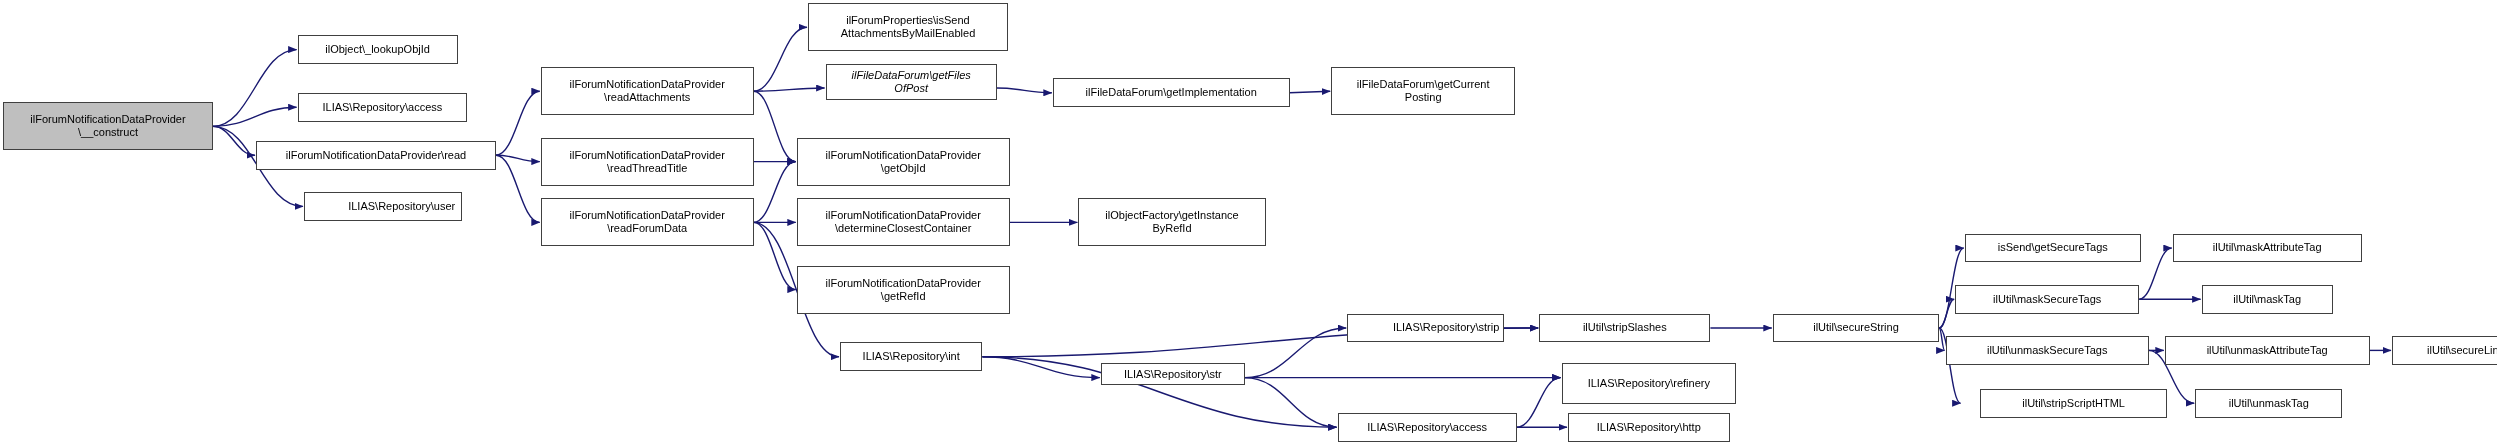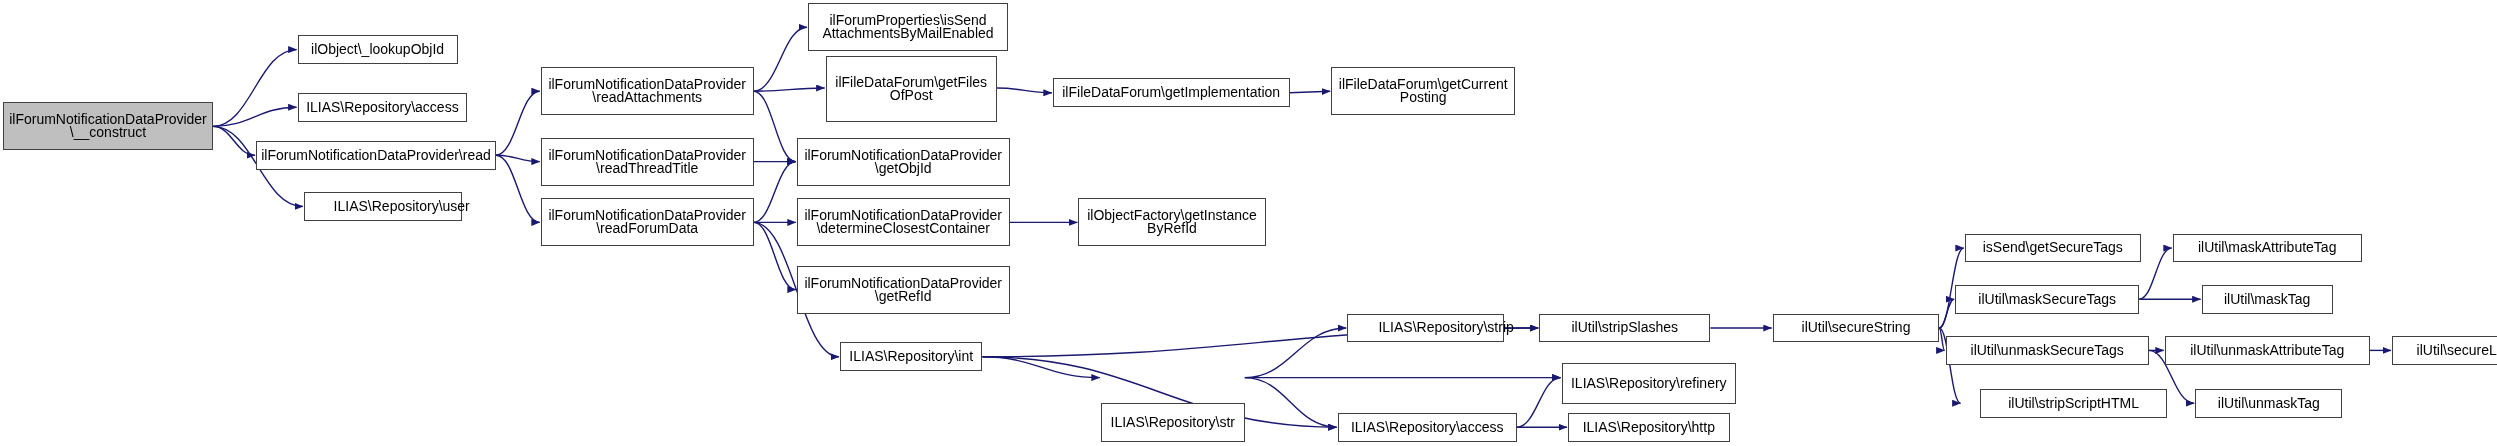--- a/index.html
+++ b/index.html
@@ -1,20 +1,20 @@
 <!DOCTYPE html>
 <html><head>
 <meta charset="utf-8">
 <style>
   html,body{margin:0;padding:0;background:#ffffff;}
   #canvas{position:relative;width:2497px;height:446px;background:#ffffff;
           font-family:"Liberation Sans","DejaVu Sans",sans-serif;overflow:hidden;}
   .node{position:absolute;box-sizing:border-box;border:1px solid #404040;
         background:#ffffff;color:#000000;display:flex;align-items:center;
-        justify-content:center;text-align:center;font-size:14px;
+        justify-content:center;text-align:center;font-size:11px;
         line-height:13px;letter-spacing:0px;padding:1px 3px;white-space:pre-line;}
   .node.root{background:#bfbfbf;border:1px solid #404040;}
   svg.edges{position:absolute;left:0;top:0;width:2497px;height:446px;
             pointer-events:none;}
   .edge{fill:none;stroke:#191970;stroke-width:1.4px;}
   .arrowfill{fill:#191970;}
 </style>
 </head>
 <body>
 
@@ -71,35 +71,35 @@
       <div class="node" style="left: 256px; top: 140.8px; width: 240px; height: 28.8px;">ilForumNotificationDataProvider\read</div>
       <div class="node" style="left: 304px; top: 192px; width: 158.4px; height: 28.8px; padding-left: 40px;">ILIAS\Repository\user</div>
       <div class="node" style="left: 540.8px; top: 67.2px; width: 212.8px; height: 48px;">ilForumNotificationDataProvider
 \readAttachments</div>
       <div class="node" style="left: 540.8px; top: 137.6px; width: 212.8px; height: 48px;">ilForumNotificationDataProvider
 \readThreadTitle</div>
       <div class="node" style="left: 540.8px; top: 198.4px; width: 212.8px; height: 48px;">ilForumNotificationDataProvider
 \readForumData</div>
       <div class="node" style="left: 808px; top: 3.2px; width: 200px; height: 48px;">ilForumProperties\isSend
 AttachmentsByMailEnabled</div>
-      <div class="node" style="left: 825.6px; top: 56px; width: 171.2px; height: 66px;">ilFileDataForum\getFiles
+      <div class="node" style="left: 825.6px; top: 64px; width: 171.2px; height: 36px; font-style: italic;">ilFileDataForum\getFiles
 OfPost</div>
       <div class="node" style="left: 796.8px; top: 137.6px; width: 212.8px; height: 48px;">ilForumNotificationDataProvider
 \getObjId</div>
       <div class="node" style="left: 796.8px; top: 198.4px; width: 212.8px; height: 48px;">ilForumNotificationDataProvider
 \determineClosestContainer</div>
       <div class="node" style="left: 796.8px; top: 265.6px; width: 212.8px; height: 48px;">ilForumNotificationDataProvider
 \getRefId</div>
       <div class="node" style="left: 1052.8px; top: 78.4px; width: 236.8px; height: 28.8px;">ilFileDataForum\getImplementation</div>
       <div class="node" style="left: 1331.2px; top: 67.2px; width: 184px; height: 48px;">ilFileDataForum\getCurrent
 Posting</div>
       <div class="node" style="left: 1078.4px; top: 198.4px; width: 187.2px; height: 48px;">ilObjectFactory\getInstance
 ByRefId</div>
       <div class="node" style="left: 840px; top: 342.4px; width: 142.4px; height: 28.8px;">ILIAS\Repository\int</div>
-      <div class="node" style="left: 1100.8px; top: 363.2px; width: 144px; height: 39px; margin-top: 40px;">ILIAS\Repository\str</div>
+      <div class="node" style="left: 1100.8px; top: 363.2px; width: 144px; height: 22px;">ILIAS\Repository\str</div>
       <div class="node" style="left: 1337.6px; top: 412.8px; width: 179.2px; height: 28.8px;">ILIAS\Repository\access</div>
       <div class="node" style="left: 1347.2px; top: 313.6px; width: 156.8px; height: 28.8px; padding-left: 44px;">ILIAS\Repository\strip</div>
       <div class="node" style="left: 1561.6px; top: 363.2px; width: 174.4px; height: 41px;">ILIAS\Repository\refinery</div>
       <div class="node" style="left: 1568px; top: 412.8px; width: 161.6px; height: 28.8px;">ILIAS\Repository\http</div>
       <div class="node" style="left: 1539.2px; top: 313.6px; width: 171.2px; height: 28.8px; text-align: right;">ilUtil\stripSlashes</div>
       <div class="node" style="left: 1772.8px; top: 313.6px; width: 166.4px; height: 28.8px;">ilUtil\secureString</div>
       <div class="node" style="left: 1964.8px; top: 233.6px; width: 176px; height: 28.8px;">isSend\getSecureTags</div>
       <div class="node" style="left: 1955.2px; top: 284.8px; width: 184px; height: 28.8px;">ilUtil\maskSecureTags</div>
       <div class="node" style="left: 1945.6px; top: 336px; width: 203.2px; height: 28.8px;">ilUtil\unmaskSecureTags</div>
       <div class="node" style="left: 1980px; top: 388.8px; width: 187.2px; height: 28.8px;">ilUtil\stripScriptHTML</div>

